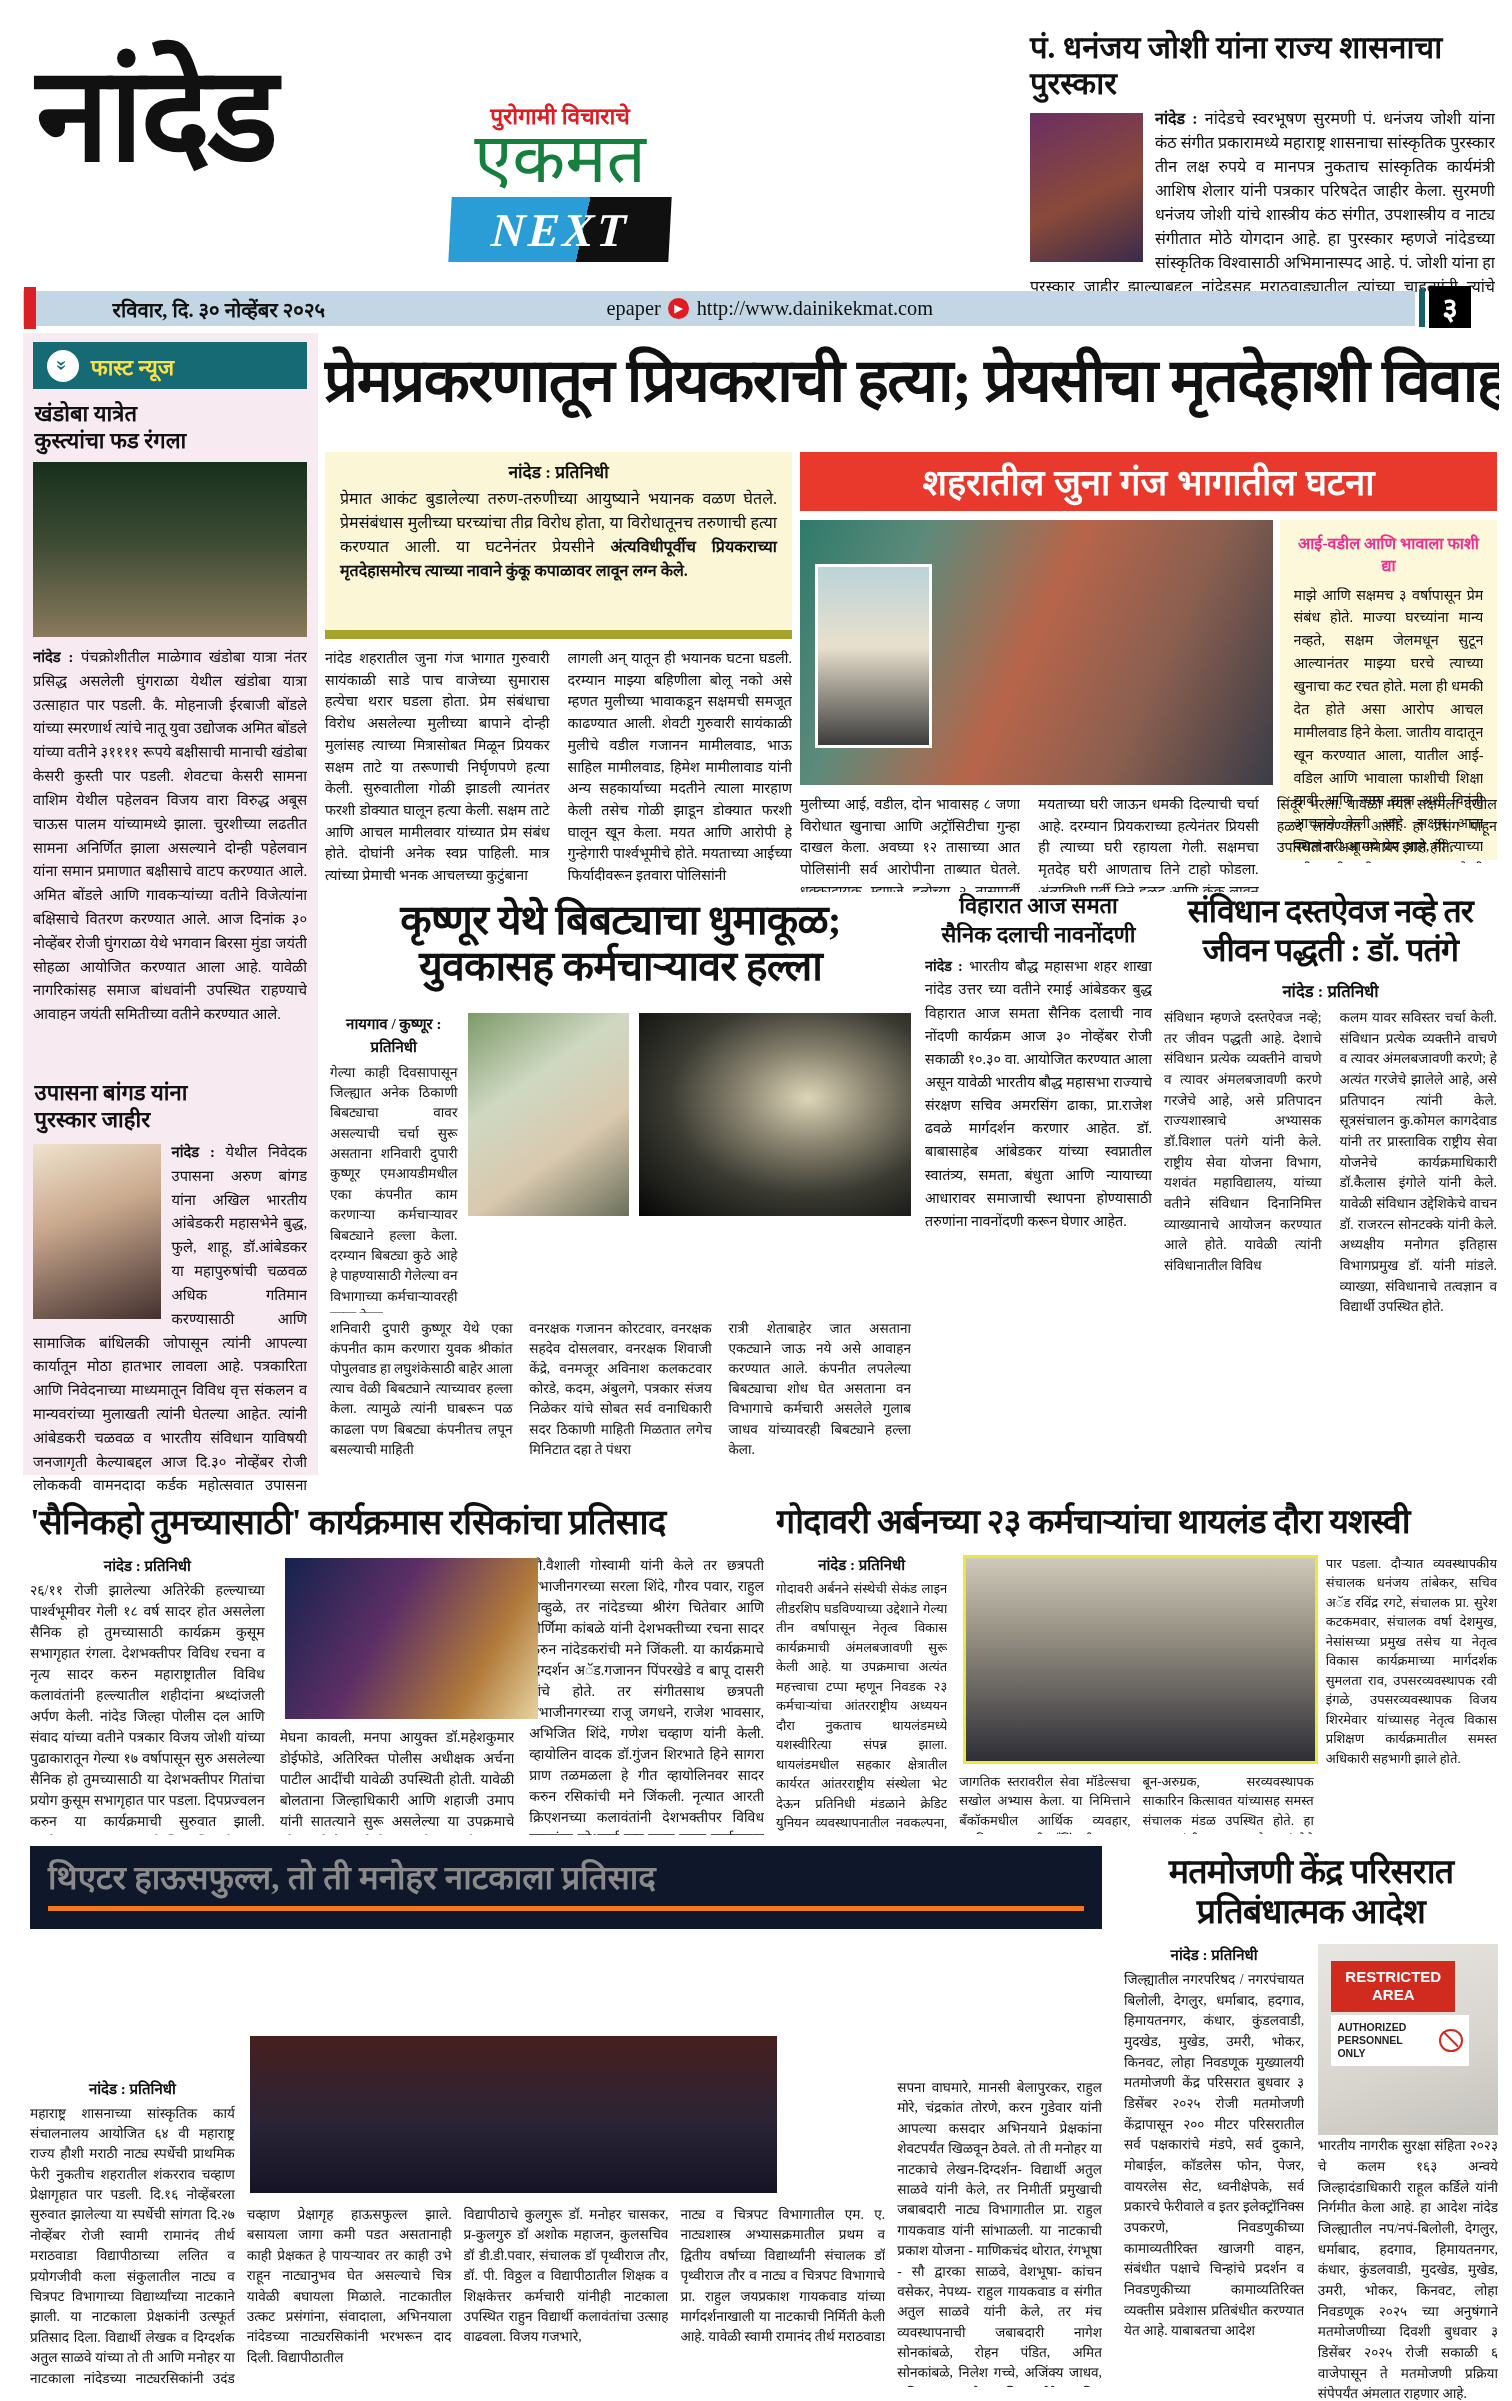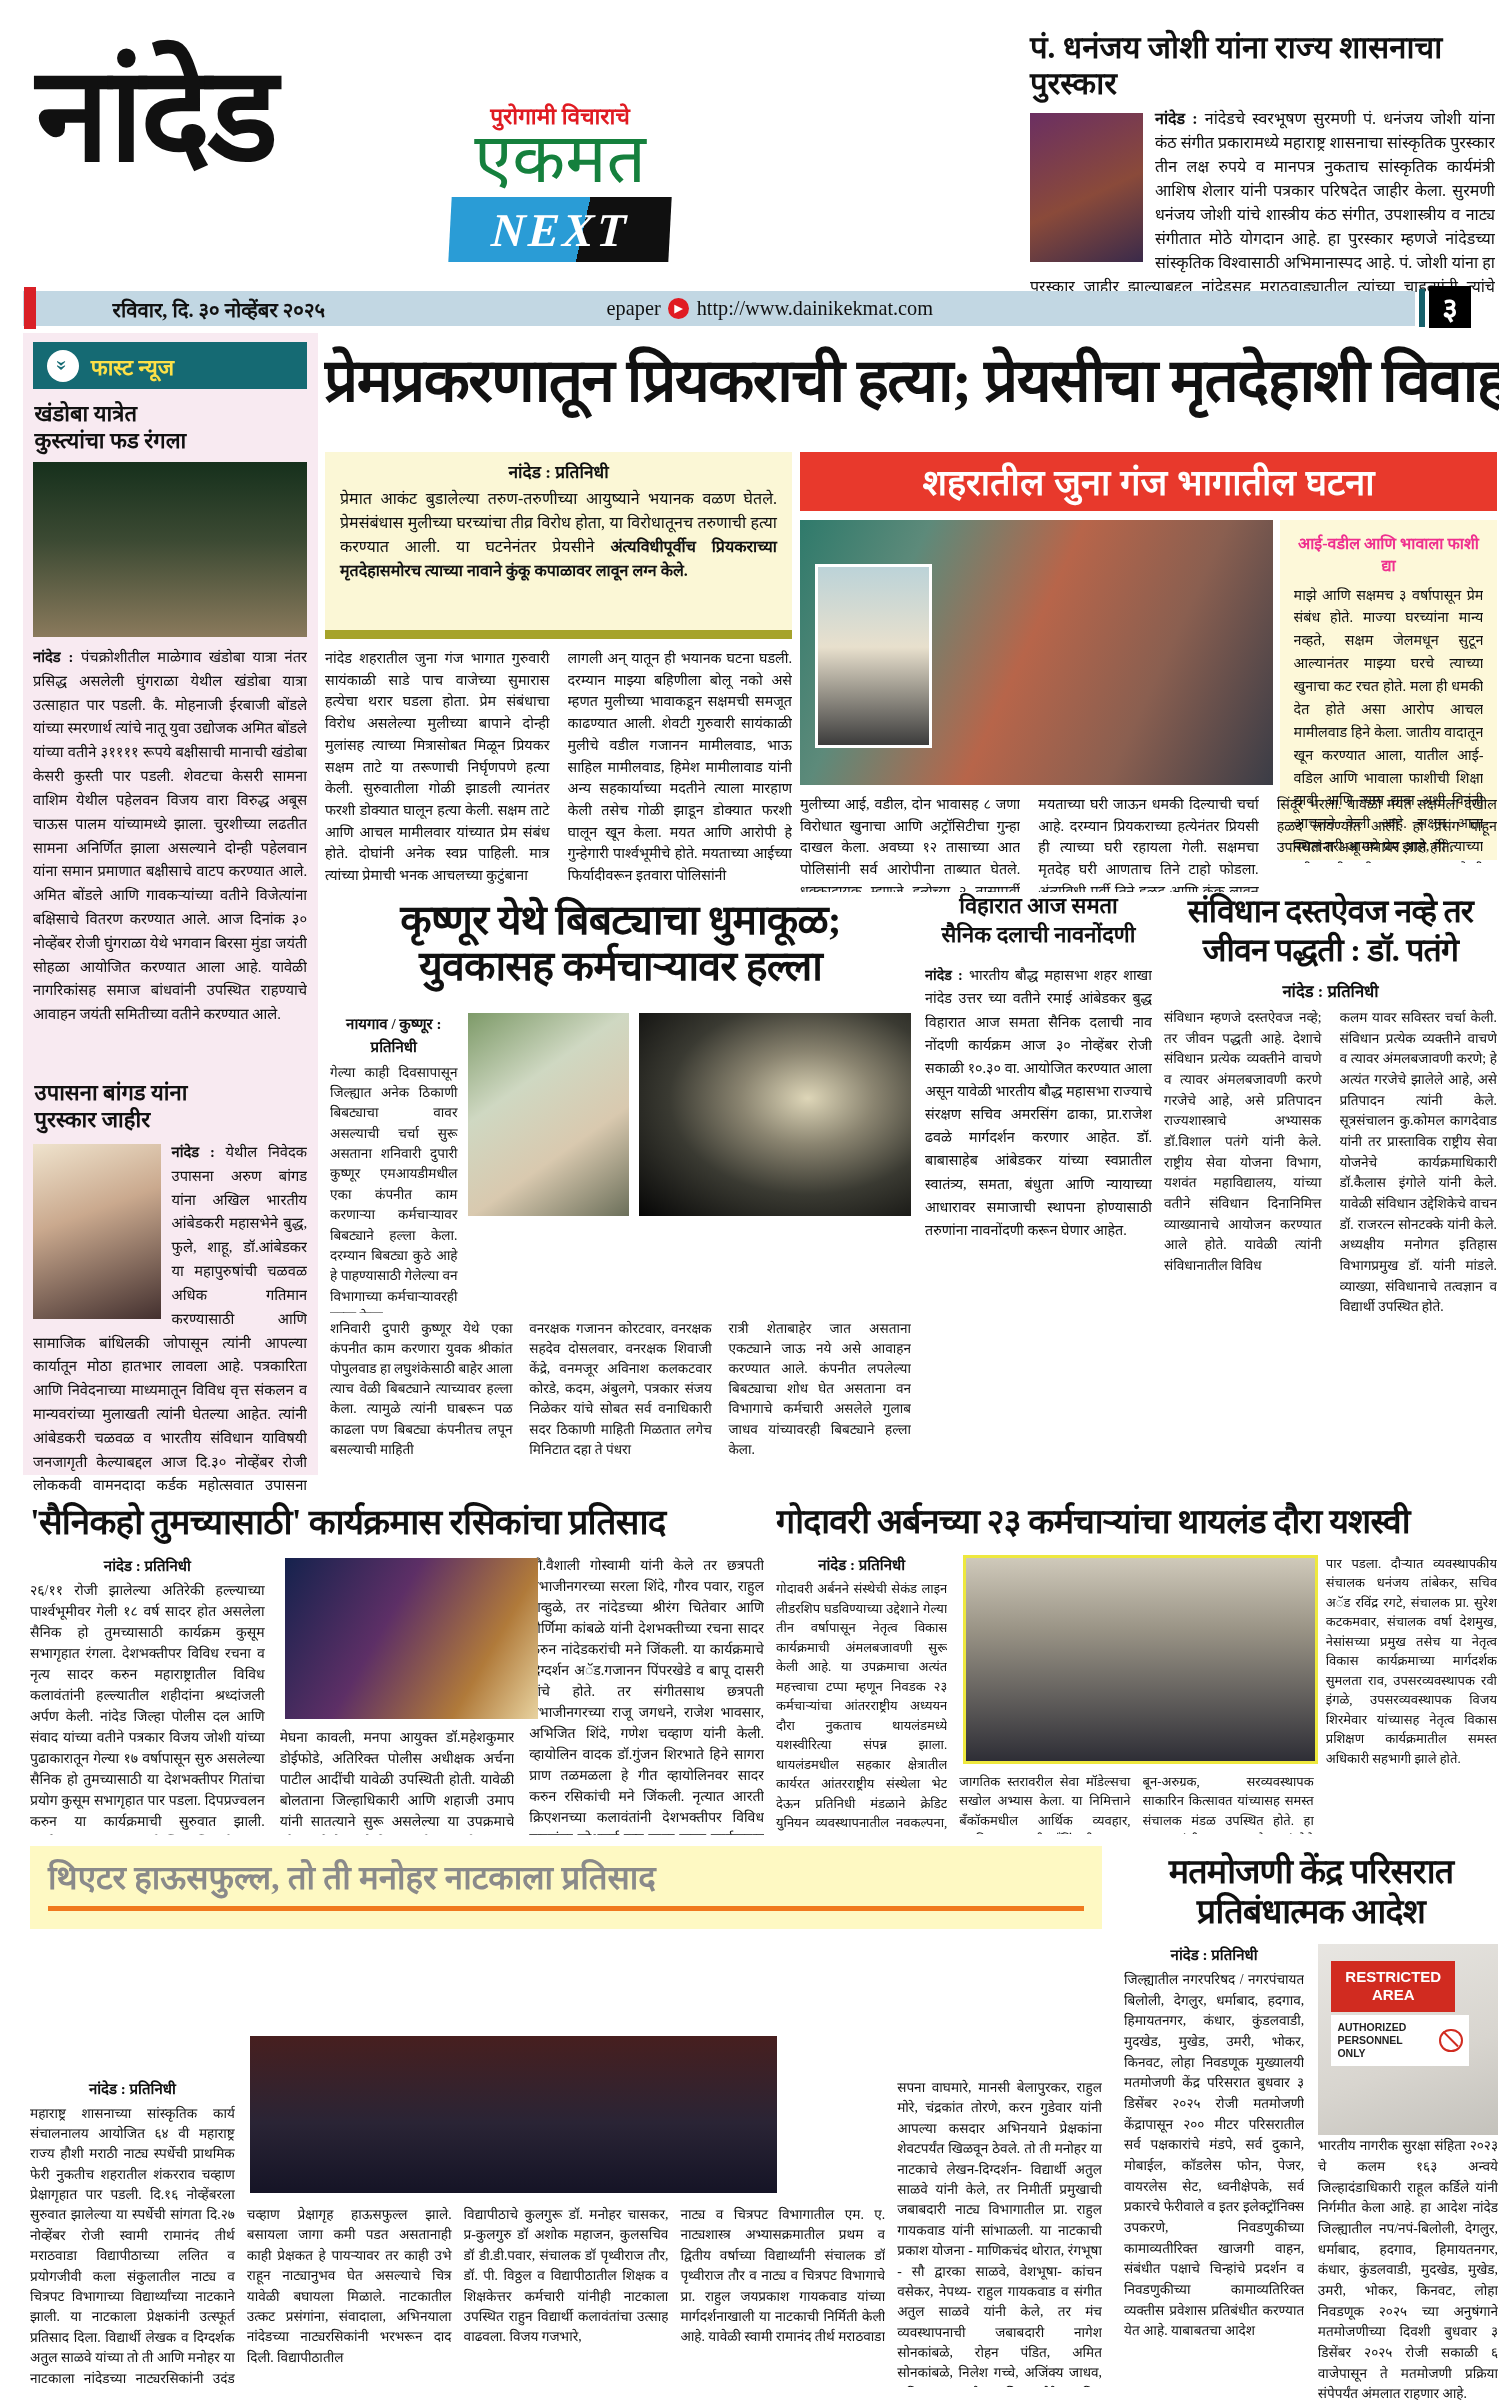--- a/index.html
+++ b/index.html
@@ -82,21 +82,21 @@
   
   .band-head{font-size:35px;font-weight:900;white-space:nowrap;overflow:hidden;letter-spacing:-0.8px;}
   .body-rel{position:relative;display:flex;gap:15px;}
   .body-rel .col{flex:1;font-size:14px;line-height:1.5;text-align:justify;overflow:hidden;}
   .ph-stage{position:absolute;left:255px;top:3px;width:253px;height:161px;
             background:linear-gradient(120deg,#15224d 0%,#5d2f66 40%,#b07a3a 75%,#e8d3a0 100%);}
   .ph-thai{position:absolute;left:187px;top:1.5px;width:349px;height:203px;border:3.8px solid #eee83e;
            background:linear-gradient(180deg,#cfc9ba 0%,#9a9486 35%,#2e2e36 100%);}
 
   
-  .theatre-banner{background:#fef9c3;padding:7.5px 18px 0 18px;}
+  .theatre-banner{background:#0f172a;padding:7.5px 18px 0 18px;}
   .tb-text{color:#8a8a8a;font-size:33px;font-weight:900;}
   .tb-rule{height:5.3px;background:#f0791e;margin-top:7.5px;}
   .drama-head{color:#e93a8d;font-size:46px;font-weight:900;white-space:nowrap;overflow:hidden;letter-spacing:-0.8px;}
   .ph-audience{position:absolute;left:220px;top:3px;width:527px;height:157px;
                background:linear-gradient(180deg,#471f1f 0%,#2a2435 55%,#151426 100%);}
 
   
   .count-head{font-size:34px;line-height:1.18;font-weight:900;text-align:center;letter-spacing:-0.8px;}
   .ph-sign{height:158px;background:linear-gradient(160deg,#e8e6e2 0%,#d8d5cf 60%,#c4c2bc 100%);
            padding:16.6px 13.6px;margin-bottom:1px;}
@@ -217,21 +217,21 @@
     <div class="col">शनिवारी दुपारी कुष्णूर येथे एका कंपनीत काम करणारा युवक श्रीकांत पोपुलवाड हा लघुशंकेसाठी बाहेर आला त्याच वेळी बिबट्याने त्याच्यावर हल्ला केला. त्यामुळे त्यांनी घाबरून पळ काढला पण बिबट्या कंपनीतच लपून बसल्याची माहिती</div>
     <div class="col">वनरक्षक गजानन कोरटवार, वनरक्षक सहदेव दोसलवार, वनरक्षक शिवाजी केंद्रे, वनमजूर अविनाश कलकटवार कोरडे, कदम, अंबुलगे, पत्रकार संजय निळेकर यांचे सोबत सर्व वनाधिकारी सदर ठिकाणी माहिती मिळतात लगेच मिनिटात दहा ते पंधरा</div>
     <div class="col">रात्री शेताबाहेर जात असताना एकट्याने जाऊ नये असे आवाहन करण्यात आले. कंपनीत लपलेल्या बिबट्याचा शोध घेत असताना वन विभागाचे कर्मचारी असलेले गुलाब जाधव यांच्यावरही बिबट्याने हल्ला केला.</div>
   </div>
 
   <div class="abs" style="left:925px;top:892px;width:227px;height:582px;">
     <div class="vihar-head">
       <div>विहारात आज समता</div>
       <div>सैनिक दलाची नावनोंदणी</div>
     </div>
-    <div class="vihar-body" style="margin-top:15px;height:520px;">
+    <div class="vihar-body" style="margin-top:6px;height:520px;">
       <b>नांदेड :</b>
       <span>भारतीय बौद्ध महासभा शहर शाखा नांदेड उत्तर च्या वतीने रमाई आंबेडकर बुद्ध विहारात आज समता सैनिक दलाची नाव नोंदणी कार्यक्रम आज ३० नोव्हेंबर रोजी सकाळी १०.३० वा. आयोजित करण्यात आला असून यावेळी भारतीय बौद्ध महासभा राज्याचे संरक्षण सचिव अमरसिंग ढाका, प्रा.राजेश ढवळे मार्गदर्शन करणार आहेत. डॉ. बाबासाहेब आंबेडकर यांच्या स्वप्नातील स्वातंत्र्य, समता, बंधुता आणि न्यायाच्या आधारावर समाजाची स्थापना होण्यासाठी तरुणांना नावनोंदणी करून घेणार आहेत.</span>
     </div>
   </div>
 
   <div class="abs" style="left:1164px;top:892px;width:333px;height:582px;">
     <div class="const-head">
       <div>संविधान दस्तऐवज नव्हे तर</div>
       <div>जीवन पद्धती :  डॉ. पतंगे</div>
     </div>

